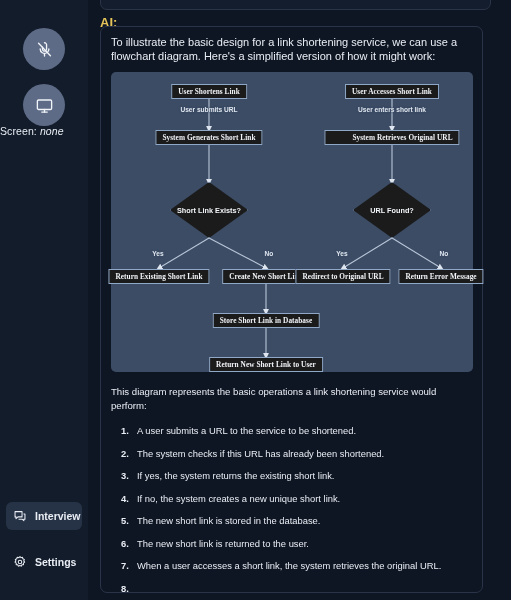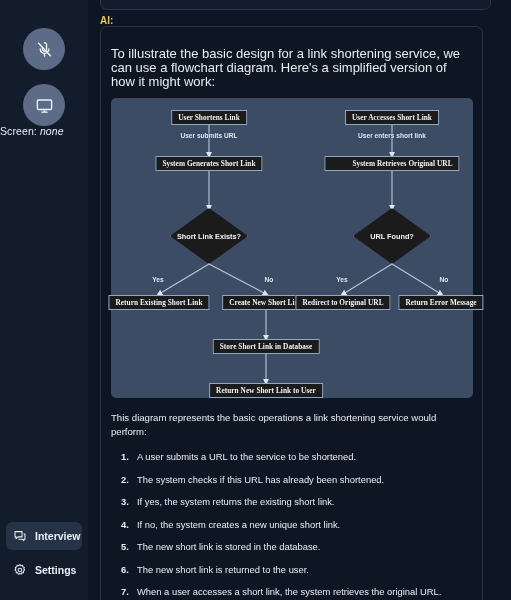--- a/index.html
+++ b/index.html
@@ -30,22 +30,22 @@
   }
   .circle-btn svg { display: block; }
   .screen-status {
     position: absolute; left: 0; top: 125px; width: 88px;
     text-align: left;
     color: #e9edf4; font-size: 10.5px; letter-spacing: .1px;
   }
   .screen-status .val { font-style: italic; }
 
   .nav-bottom {
-    position: absolute; left: 0; bottom: 0; width: 88px;
-    display: flex; flex-direction: column; gap: 6px; padding: 16px 6px;
+    position: absolute; left: 0; bottom: 8px; width: 88px;
+    display: flex; flex-direction: column; gap: 18px; padding: 16px 6px;
   }
   .nav-item {
     display: flex; align-items: center; gap: 8px;
     height: 28px; padding: 0 7px; border-radius: 6px;
     color: #e9edf4; font-size: 10.5px; font-weight: bold;
     cursor: pointer;
   }
   .nav-item.active { background: #263246; }
   .nav-item svg { flex: 0 0 auto; display: block; }
 
@@ -53,30 +53,30 @@
   .main {
     flex: 1 1 auto; height: 600px; position: relative;
     background: #0f1623; overflow: hidden;
   }
   .msg-stub {
     position: absolute; left: 12px; top: -26px; right: 20px; height: 36px;
     border: 1px solid #2a3448; border-radius: 7px; background: #141d2d;
   }
   .speaker {
     position: absolute; left: 12px; top: 15px;
-    color: #e5c45a; font-size: 10px; font-weight: bold;
+    color: #e5c45a; font-size: 13px; font-weight: bold;
   }
   .bubble {
     position: absolute; left: 12px; top: 26px; width: 383px;
     border: 1px solid #2a3448; border-radius: 7px;
     background: #16203100;
     padding: 8px 10px 10px 10px;
   }
   .bubble-text {
-    color: #e9edf4; font-size: 13px; line-height: 14px; margin-top: 12px;
+    color: #e9edf4; font-size: 11px; line-height: 14px;
   }
 
   
   .diagram {
     position: relative; margin-top: 9px;
     width: 362px; height: 300px;
     background: #3c4c65; border-radius: 5px;
   }
   .diagram svg { position: absolute; left: 0; top: 0; }
   .node {

